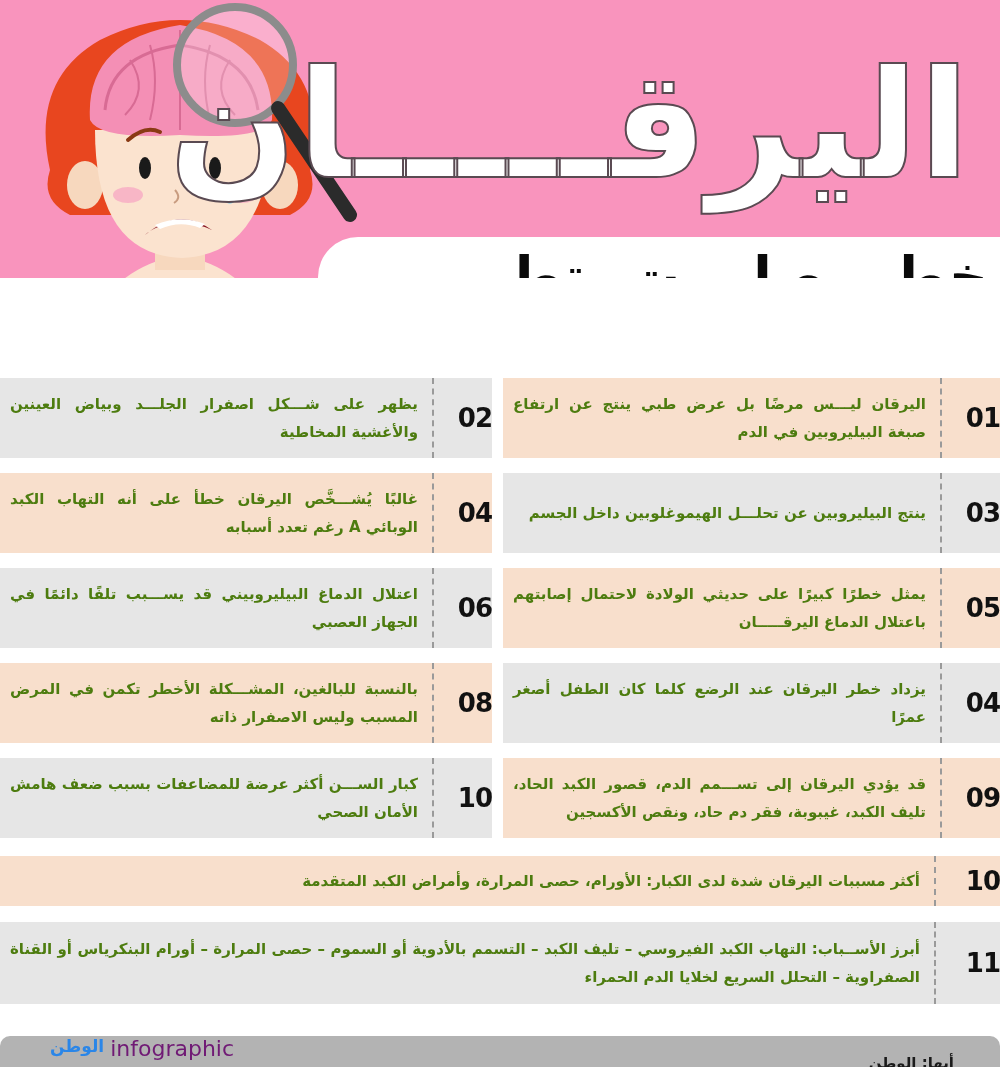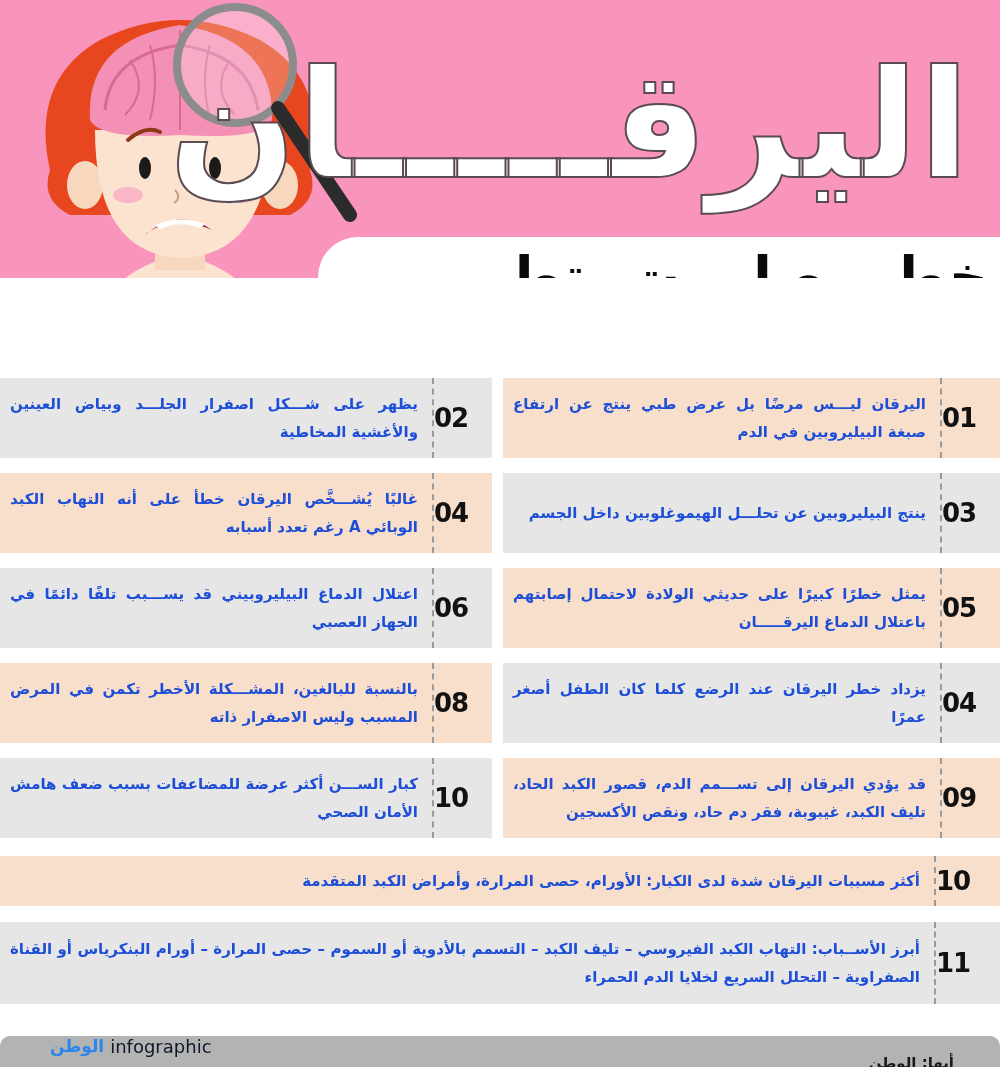--- a/index.html
+++ b/index.html
@@ -25,46 +25,46 @@
   }
 
   
   .char { position: absolute; left: 10px; top: 0; width: 360px; height: 352px; }
 
   
   .card { position: absolute; height: 80px; direction: rtl; display: flex; align-items: center; }
   .card.peach { background: #f8dfcc; }
   .card.gray { background: #e6e6e6; }
   .card .num {
-    width: 58px; flex: 0 0 58px; text-align: left;
+    width: 58px; flex: 0 0 58px; text-align: right;
     font-family: "DejaVu Sans", sans-serif; font-weight: bold; font-size: 26px; color: #111;
     letter-spacing: -1px;
   }
   .card .sep { width: 0; height: 100%; border-left: 2px dashed #9a9a9a; flex: 0 0 0; }
   .card .text {
     flex: 1; padding: 0 14px 0 10px; font-family: "DejaVu Sans", sans-serif;
-    font-weight: bold; font-size: 15px; line-height: 28px; color: #1d4ed8; text-align: justify;
+    font-weight: bold; font-size: 15px; line-height: 28px; color: #4d7c0f; text-align: justify;
   }
   .right-col { left: 503px; width: 497px; }
   .left-col { left: 0; width: 492px; }
   .full { left: 0; width: 1000px; }
   .full .num { flex: 0 0 64px; width: 64px; }
 
   
   .footer {
     position: absolute; left: 0; top: 1036px; width: 1000px; height: 31px;
     background: #b3b3b3; border-radius: 10px 10px 0 0;
   }
   .footer .credit {
     position: absolute; right: 46px; top: 0; line-height: 31px; direction: rtl;
     font-weight: bold; font-size: 15px; color: #1a1a1a; margin-top: 12px;
   }
   .footer .brand { position: absolute; left: 50px; top: 0; height: 31px; display: flex; gap: 6px; }
   .footer .logo { font-weight: bold; font-size: 17px; color: #2a86e8; direction: rtl; }
-  .footer .tag { font-family: "DejaVu Sans", sans-serif; font-size: 18px; color: #0f172a; }
+  .footer .tag { font-family: "DejaVu Sans", sans-serif; font-size: 22px; color: #701a75; }
 </style>
 </head>
 <body>
 
 <div class="header">
   <svg class="char" viewBox="0 0 360 352" xmlns="http://www.w3.org/2000/svg">
 
     <path d="M70 352 Q90 270 170 255 Q250 270 270 352 Z" fill="#fbe3cf"></path>
 
     <rect x="145" y="230" width="50" height="40" fill="#f7d8be"></rect>

